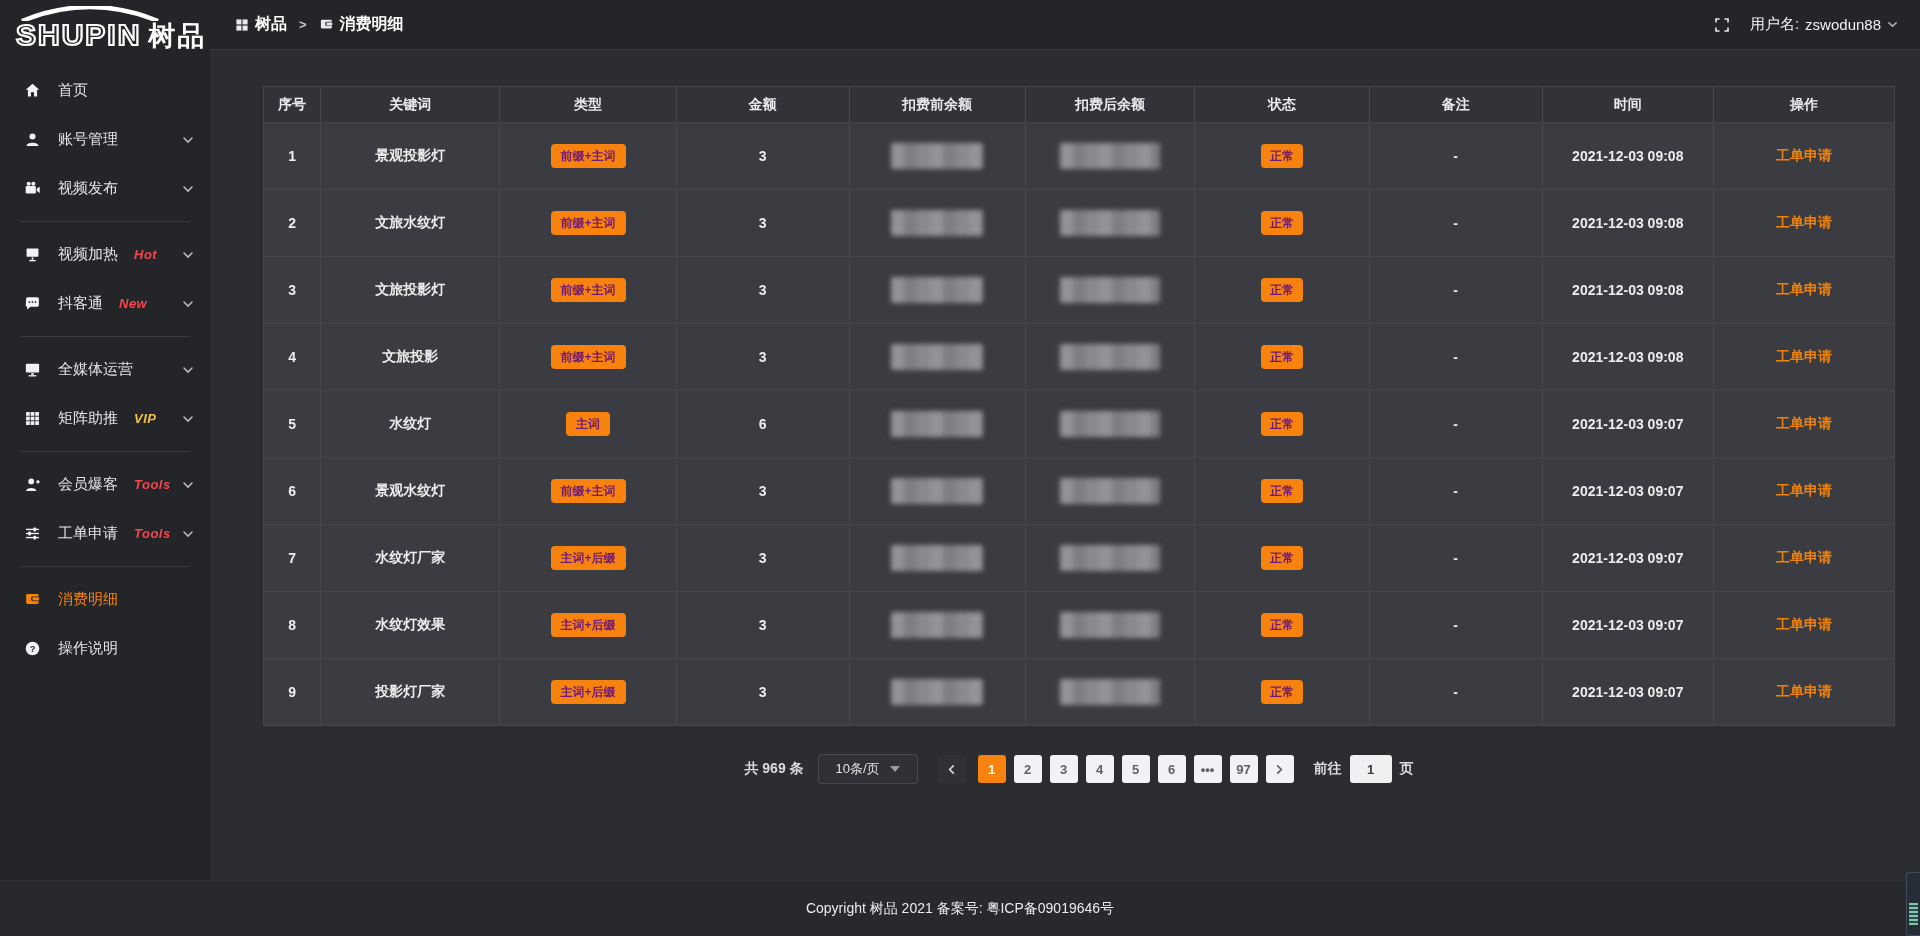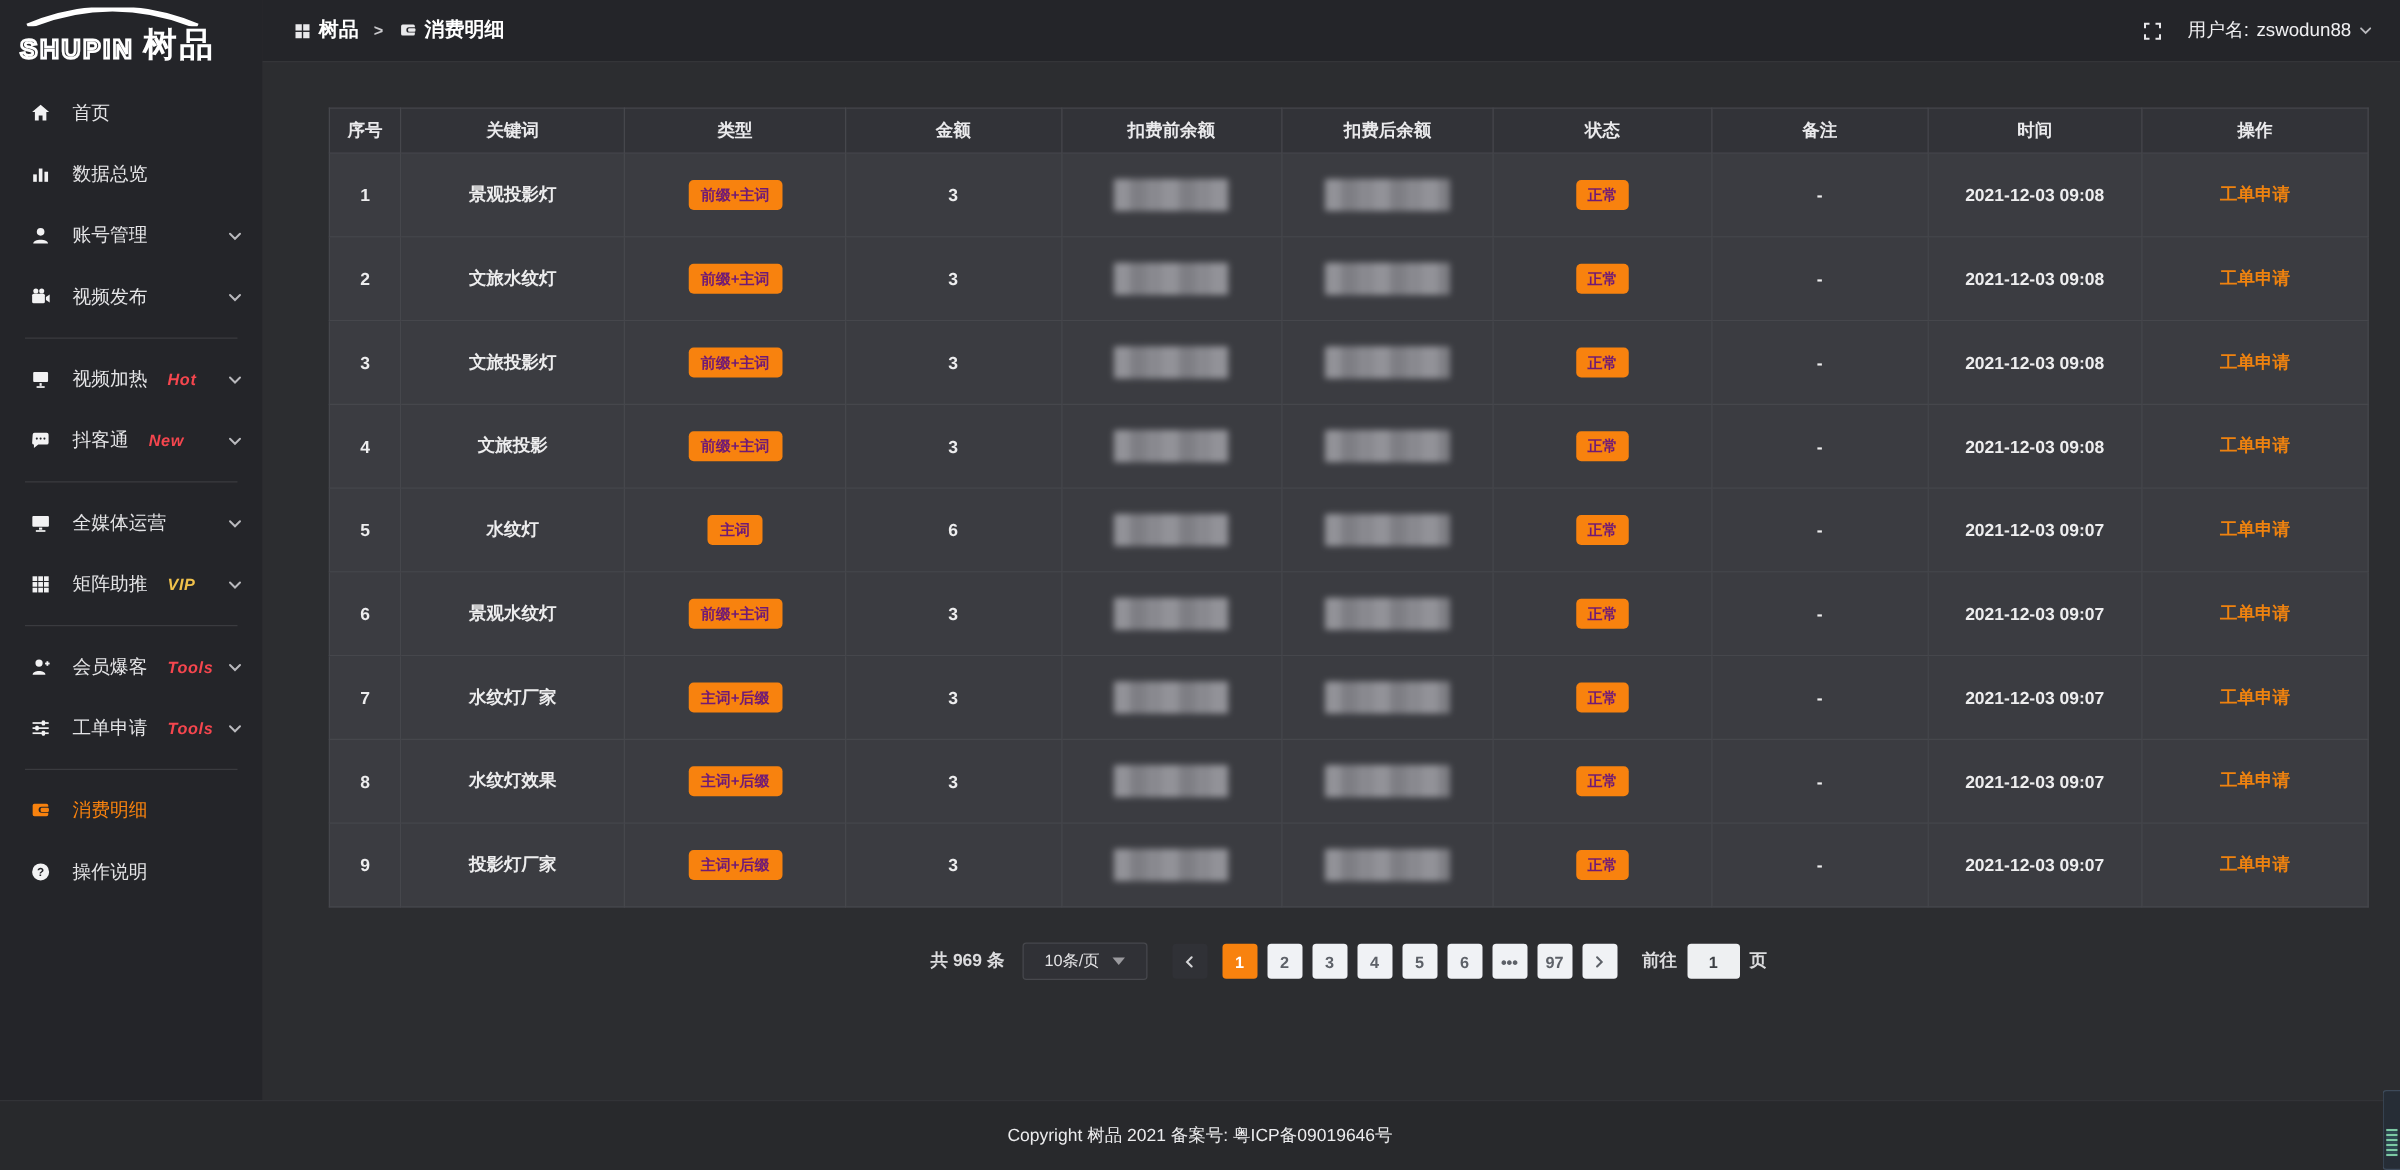--- a/index.html
+++ b/index.html
@@ -5,21 +5,21 @@
   * { margin:0; padding:0; box-sizing:border-box; }
   html,body { width:1920px; height:936px; overflow:hidden; }
   body { font-family:"Liberation Sans","DejaVu Sans",sans-serif; background:#2c2d30; }
 
   .app { width:1920px; height:936px; display:grid; grid-template-columns:210px 1fr; grid-template-rows:50px 830px 56px; position:relative; }
 
   
   .sidebar { grid-row:1 / 3; grid-column:1; background:#242529; overflow:hidden; }
   .logo { height:58px; display:flex; align-items:flex-end; padding:0 0 8px 16px; position:relative; }
   .logo-arc { position:absolute; left:14px; top:6px; }
-  .logo-en { font-size:21px; font-weight:800; letter-spacing:2px; color:transparent; -webkit-text-stroke:2.2px #ffffff; line-height:1; }
+  .logo-en { font-size:30px; font-weight:800; letter-spacing:2px; color:transparent; -webkit-text-stroke:2.2px #ffffff; line-height:1; }
   .logo-cn { font-size:27px; font-weight:800; color:#fff; margin-left:7px; line-height:1; letter-spacing:2px; }
   .nav { padding-top:8px; }
   .nav-item { height:49px; display:flex; align-items:center; padding:0 16px 0 22px; color:#e4e4e6; font-size:15px; cursor:pointer; position:relative; }
   .nav-item .icon { width:20px; height:20px; display:flex; align-items:center; justify-content:center; margin-right:16px; color:#f2f2f3; }
   .nav-item.active { color:#f8820e; }
   .nav-item.active .icon { color:#f8820e; }
   .nav-label { white-space:nowrap; }
   .nav-tag { font-size:13px; font-weight:700; font-style:italic; margin-left:16px; letter-spacing:.5px; }
   .chev { margin-left:auto; color:#b9b9bd; display:flex; }
   .nav-divider { height:1px; background:#3a3b3f; margin:8px 20px; }
@@ -86,30 +86,20 @@
       <span class="logo-cn">树品</span>
     </div>
     <nav class="nav">
         <div class="nav-item">
           <span class="icon">
             <svg width="17" height="17" viewBox="0 0 20 20" fill="currentColor">
               <path d="M10 2 L18 9 H15.4 V17 H11.8 V12.2 H8.2 V17 H4.6 V9 H2 Z"></path>
             </svg>
           </span>
           <span class="nav-label">首页</span>
-        </div>
-        <div class="nav-item">
-          <span class="icon">
-            <svg width="17" height="17" viewBox="0 0 20 20" fill="currentColor">
-              <rect x="3" y="10" width="3.4" height="7"></rect>
-              <rect x="8.3" y="4.5" width="3.4" height="12.5"></rect>
-              <rect x="13.6" y="7.5" width="3.4" height="9.5"></rect>
-            </svg>
-          </span>
-          <span class="nav-label">数据总览</span>
         </div>
         <div class="nav-item">
           <span class="icon">
             <svg width="17" height="17" viewBox="0 0 20 20" fill="currentColor">
               <circle cx="10" cy="6.4" r="3.6"></circle>
               <path d="M3 17.5 C3 12.6 17 12.6 17 17.5 Z"></path>
             </svg>
           </span>
           <span class="nav-label">账号管理</span>
           <span class="chev">

